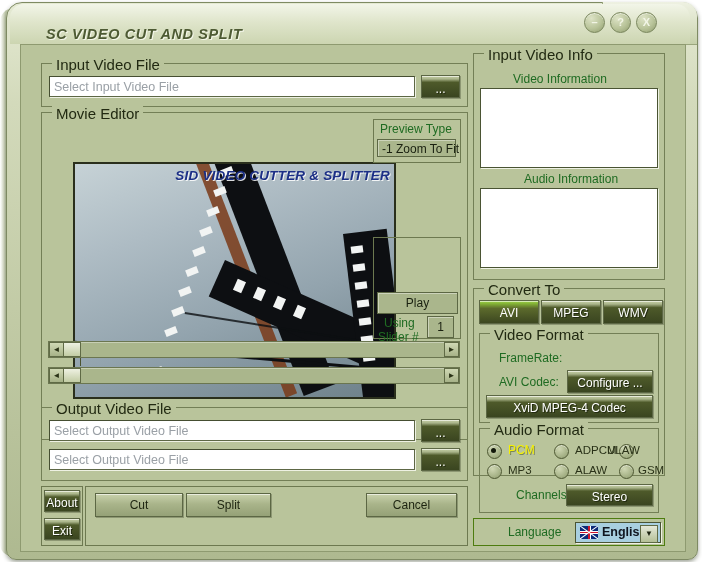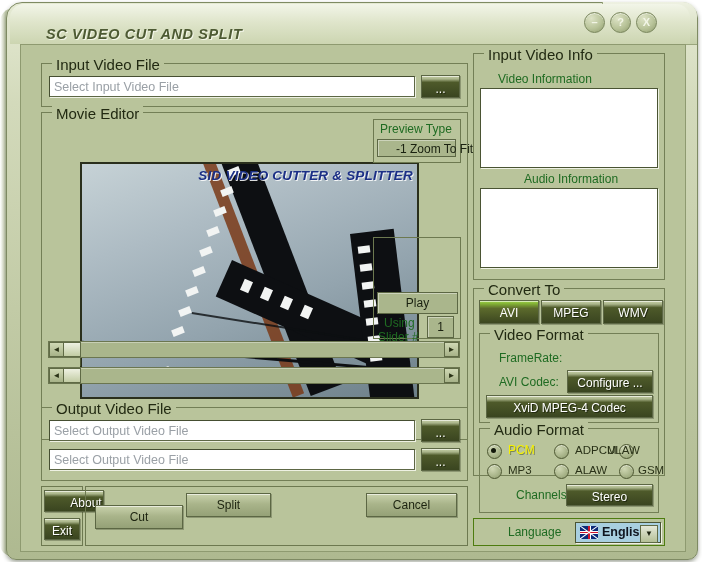--- a/index.html
+++ b/index.html
@@ -60,23 +60,23 @@
     background:linear-gradient(180deg,#c9d2ac 0%,#a9b48a 46%,#95a177 100%);
     border:1px solid #5c6744;
     box-shadow:inset 0 1px 0 rgba(255,255,255,.6), 1px 1px 0 rgba(60,70,40,.35);
     color:#1d2410;font-size:12px;}
   .btn.capped{background:linear-gradient(180deg,#c6d0a6 0%,#aab58b 14%,#4e5a2a 30%,#3a4520 100%);
     color:#ffffff;text-shadow:1px 1px 0 #222a10;}
   .btn.sel{background:linear-gradient(180deg,#9fd24a 0%,#84b336 12%,#5c6a2c 34%,#3c4720 100%);
     color:#ffffff;}
 
   
-  .preview{position:absolute;left:59px;top:117px;width:319px;height:233px;
+  .preview{position:absolute;left:52px;top:117px;width:319px;height:233px;
     border:2px solid #2a2f1c;overflow:hidden;
-    background:linear-gradient(160deg,#c6d2d6 0%,#aebcc4 28%,#93a4ae 60%,#6d8089 100%);padding-left:16px;}
+    background:linear-gradient(160deg,#c6d2d6 0%,#aebcc4 28%,#93a4ae 60%,#6d8089 100%);}
   .film{position:absolute;background:#0d0f12;}
   .sprocket{position:absolute;background:#f2f4f3;}
   .prev-title{position:absolute;right:4px;top:4px;
     font-size:13.5px;font-weight:bold;font-style:italic;letter-spacing:.2px;
     color:#1b2f86;text-shadow:1px 1px 0 rgba(255,255,255,.85);white-space:nowrap;}
 
   
   .sbar{position:absolute;height:15px;background:#aab68c;border:1px solid #6b7650;
     box-shadow:inset 1px 1px 0 rgba(255,255,255,.35);}
   .sbar .arw{position:absolute;top:0;width:13px;height:13px;
@@ -178,21 +178,21 @@
       <div class="sprocket" style="left:284px;top:154px;width:12px;height:7px;transform:rotate(-7deg);"></div>
       <div class="sprocket" style="left:286px;top:172px;width:12px;height:7px;transform:rotate(-7deg);"></div>
       <div class="sprocket" style="left:288px;top:190px;width:12px;height:7px;transform:rotate(-7deg);"></div>
       <div class="sprocket" style="left:290px;top:208px;width:12px;height:7px;transform:rotate(-7deg);"></div>
 
       <div class="prev-title">SID VIDEO CUTTER &amp; SPLITTER</div>
     </div>
 
     <div style="position:absolute;left:352px;top:74px;width:86px;height:42px;border:1px solid #6d7950;">
       <div class="glabel" style="left:6px;top:2px;">Preview Type</div>
-      <div class="combo" style="left:3px;top:19px;width:79px;height:18px;line-height:18px;text-align:center;padding-left:18px;box-sizing:border-box;">-1 Zoom To Fit</div>
+      <div class="combo" style="left:3px;top:19px;width:79px;height:18px;line-height:18px;text-align:center;padding-left:4px;box-sizing:border-box;">-1 Zoom To Fit</div>
     </div>
 
 
     <div style="position:absolute;left:352px;top:192px;width:86px;height:100px;border:1px solid #6d7950;">
       <div class="combo" style="left:3px;top:54px;width:79px;height:20px;line-height:20px;">Play</div>
       <div class="glabel" style="left:10px;top:78px;">Using</div>
       <div class="glabel" style="left:4px;top:92px;">Slider #</div>
       <div class="combo" style="left:53px;top:78px;width:25px;height:20px;line-height:20px;">1</div>
     </div>
 
@@ -214,33 +214,33 @@
     <div class="tbox" style="left:28px;top:375px;width:364px;height:19px;">
       <span>Select Output Video File</span>
     </div>
     <div class="btn capped" style="left:400px;top:374px;width:37px;height:21px;line-height:26px;">...</div>
     <div class="tbox" style="left:28px;top:404px;width:364px;height:19px;">
       <span>Select Output Video File</span>
     </div>
     <div class="btn capped" style="left:400px;top:403px;width:37px;height:21px;line-height:26px;">...</div>
 
     <div style="position:absolute;left:20px;top:441px;width:40px;height:58px;border:1px solid #6d7950;">
-      <div class="btn capped" style="left:2px;top:3px;width:34px;height:20px;line-height:24px;padding-left:24px;">About</div>
+      <div class="btn capped" style="left:2px;top:3px;width:34px;height:20px;line-height:24px;">About</div>
       <div class="btn capped" style="left:2px;top:31px;width:34px;height:20px;line-height:24px;">Exit</div>
     </div>
     <div style="position:absolute;left:64px;top:441px;width:381px;height:58px;border:1px solid #6d7950;">
-      <div class="btn" style="left:9px;top:18px;width:86px;height:22px;line-height:22px;">Cut</div>
+      <div class="btn" style="left:9px;top:6px;width:86px;height:22px;line-height:22px;">Cut</div>
       <div class="btn" style="left:100px;top:6px;width:83px;height:22px;line-height:22px;">Split</div>
       <div class="btn" style="left:280px;top:6px;width:89px;height:22px;line-height:22px;">Cancel</div>
     </div>
 
     <div class="gb" style="left:452px;top:8px;width:190px;height:225px;">
       <div class="gb-title">Input Video Info</div>
     </div>
-    <div class="glabel" style="left:477px;top:27px;">Video Information</div>
+    <div class="glabel" style="left:492px;top:27px;">Video Information</div>
     <div class="infobox" style="left:459px;top:43px;width:176px;height:78px;">
       <span style="position:absolute;left:3px;top:2px;font-size:11px;color:#222;"></span>
     </div>
     <div class="glabel" style="left:503px;top:127px;">Audio Information</div>
     <div class="infobox" style="left:459px;top:143px;width:176px;height:78px;">
       <span style="position:absolute;left:3px;top:2px;font-size:11px;color:#222;"></span>
     </div>
 
     <div class="gb" style="left:452px;top:243px;width:190px;height:186px;">
       <div class="gb-title">Convert To</div>

